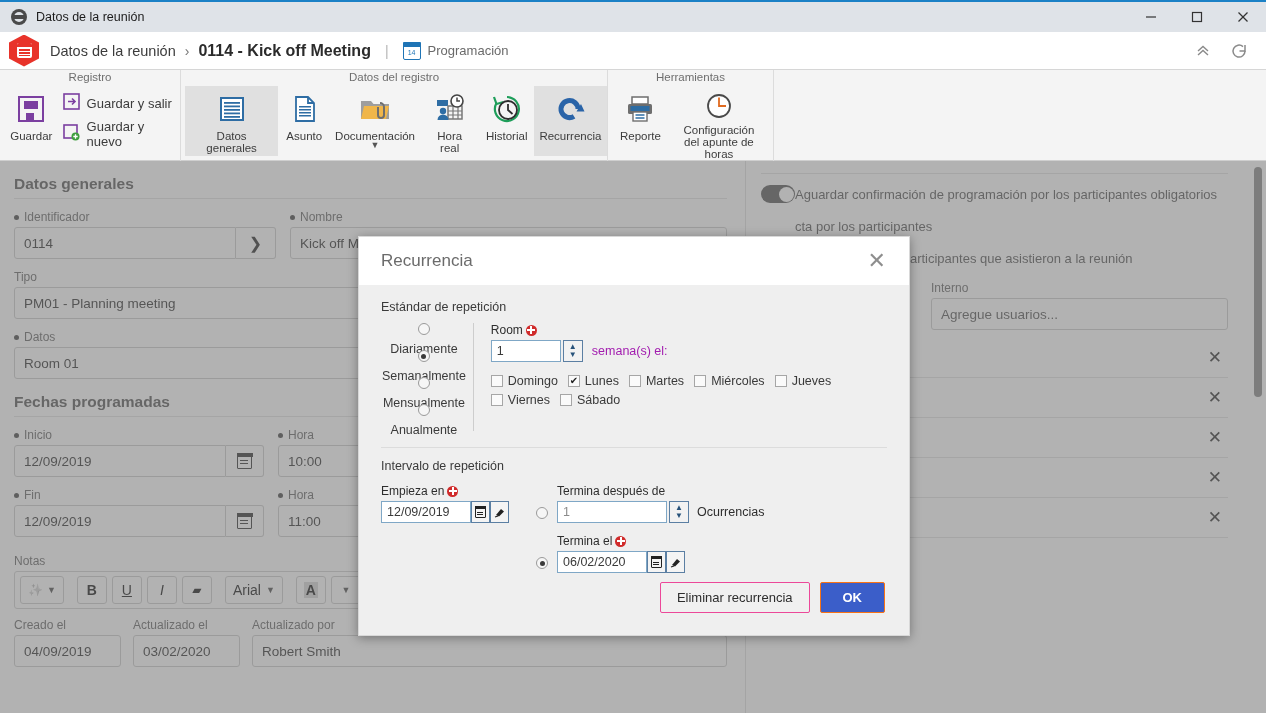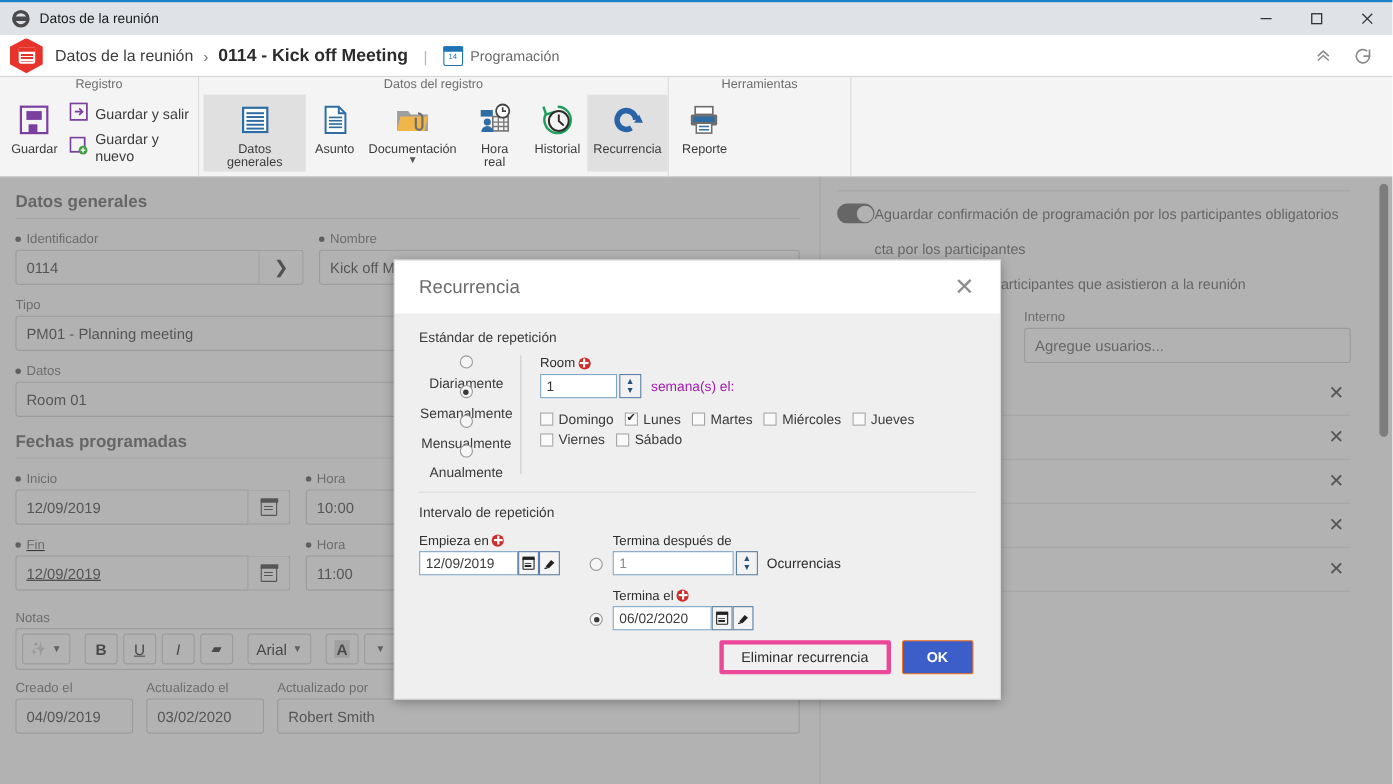--- a/index.html
+++ b/index.html
@@ -194,21 +194,21 @@
   .cbitem { display:flex; align-items:center; gap:5px; margin-right:5px; }
   .date-input {
     width:90px;height:22px;border:1px solid #7fa7c6;background:#fff;font-size:12.5px;color:#3a3a3a;
     padding:0 5px;display:flex;align-items:center;
   }
   .icobtn { width:19px;height:22px;border:1px solid #5b7fa3;background:#f4f4f4;display:flex;align-items:center;justify-content:center;}
   .cal2 { width:11px;height:11px;border:1.4px solid #222;border-radius:1px;position:relative;}
   .cal2::before{content:"";position:absolute;left:-1.4px;right:-1.4px;top:-1.4px;height:3px;background:#222;}
   .cal2::after{content:"";position:absolute;left:1px;top:4px;width:6px;height:4px;background:repeating-linear-gradient(to bottom,#222 0 1px,transparent 1px 2px);}
   .modal-footer { position:absolute; left:0; bottom:0; width:100%; padding:0 24px 22px 24px; display:flex; justify-content:flex-end; gap:10px; }
-  .btn-grey { height:31px; padding:0 16px; background:#f0f0f0; border:4px solid #ec4899; border-radius:2px; font-size:13px; color:#2d2d2d; display:flex;align-items:center;}
+  .btn-grey { height:31px; padding:0 16px; background:#f0f0f0; border:1px solid #ec4899; border-radius:2px; font-size:13px; color:#2d2d2d; display:flex;align-items:center;}
   .btn-blue { height:31px; padding:0 22px; background:#3b5ec9; border:1px solid #f97316; border-radius:2px; font-size:13px; color:#fff; font-weight:bold; display:flex;align-items:center;}
   .divider-h { height:1px; background:#dcdcdc; margin:16px 0 11px 0;}
 </style>
 </head>
 <body>
 
 <div id="app">
 
   <div class="titlebar">
     <div class="tb-icon"></div>
@@ -387,20 +387,29 @@
             <svg width="32" height="32" viewBox="0 0 32 32">
                 <rect x="8" y="4" width="16" height="7" fill="#fff" stroke="#6e6e6e" stroke-width="1.5"></rect>
                 <rect x="4" y="11" width="24" height="10" rx="1.5" fill="#6e6e6e"></rect>
                 <rect x="6.5" y="13" width="19" height="5" fill="#2e6da4"></rect>
                 <rect x="9" y="19" width="14" height="9" fill="#fff" stroke="#6e6e6e" stroke-width="1.4"></rect>
                 <path d="M11.5 22h9 M11.5 25h9" stroke="#2e6da4" stroke-width="1.3"></path>
               </svg>
           </div>
           <div class="lbl">Reporte</div>
         </div>
+        <div class="rbtn" style="max-width:100px;">
+          <div class="ico">
+            <svg width="32" height="32" viewBox="0 0 32 32">
+                <circle cx="16" cy="16" r="11" fill="#fff" stroke="#4a4a4a" stroke-width="1.8"></circle>
+                <path d="M16 7.5 V16 h7" fill="none" stroke="#e06a20" stroke-width="1.8"></path>
+              </svg>
+          </div>
+          <div class="lbl">Configuración del apunte de horas</div>
+        </div>
       </div>
     </div>
 
     <div style="flex:1 1 auto;"></div>
   </div>
 
   <div class="content dim">
     <div class="vsplit"></div>
 
     <div class="col-left">
@@ -459,21 +468,21 @@
         <div class="fwrap" style="flex:1 1 auto;">
           <div class="flabel">
               <span class="req"></span>
               <span>Hora</span>
             </div>
           <div class="finput">10:00</div>
         </div>
       </div>
 
       <div class="frow">
-        <div class="fwrap" style="width:250px;text-decoration:underline;">
+        <div class="fwrap" style="width:250px;">
           <div class="flabel">
               <span class="req"></span>
               <span>Fin</span>
             </div>
           <div class="input-grp">
             <div class="finput">12/09/2019</div>
             <div class="cal-btn">
                 <span class="mini-cal"></span>
               </div>
           </div>

